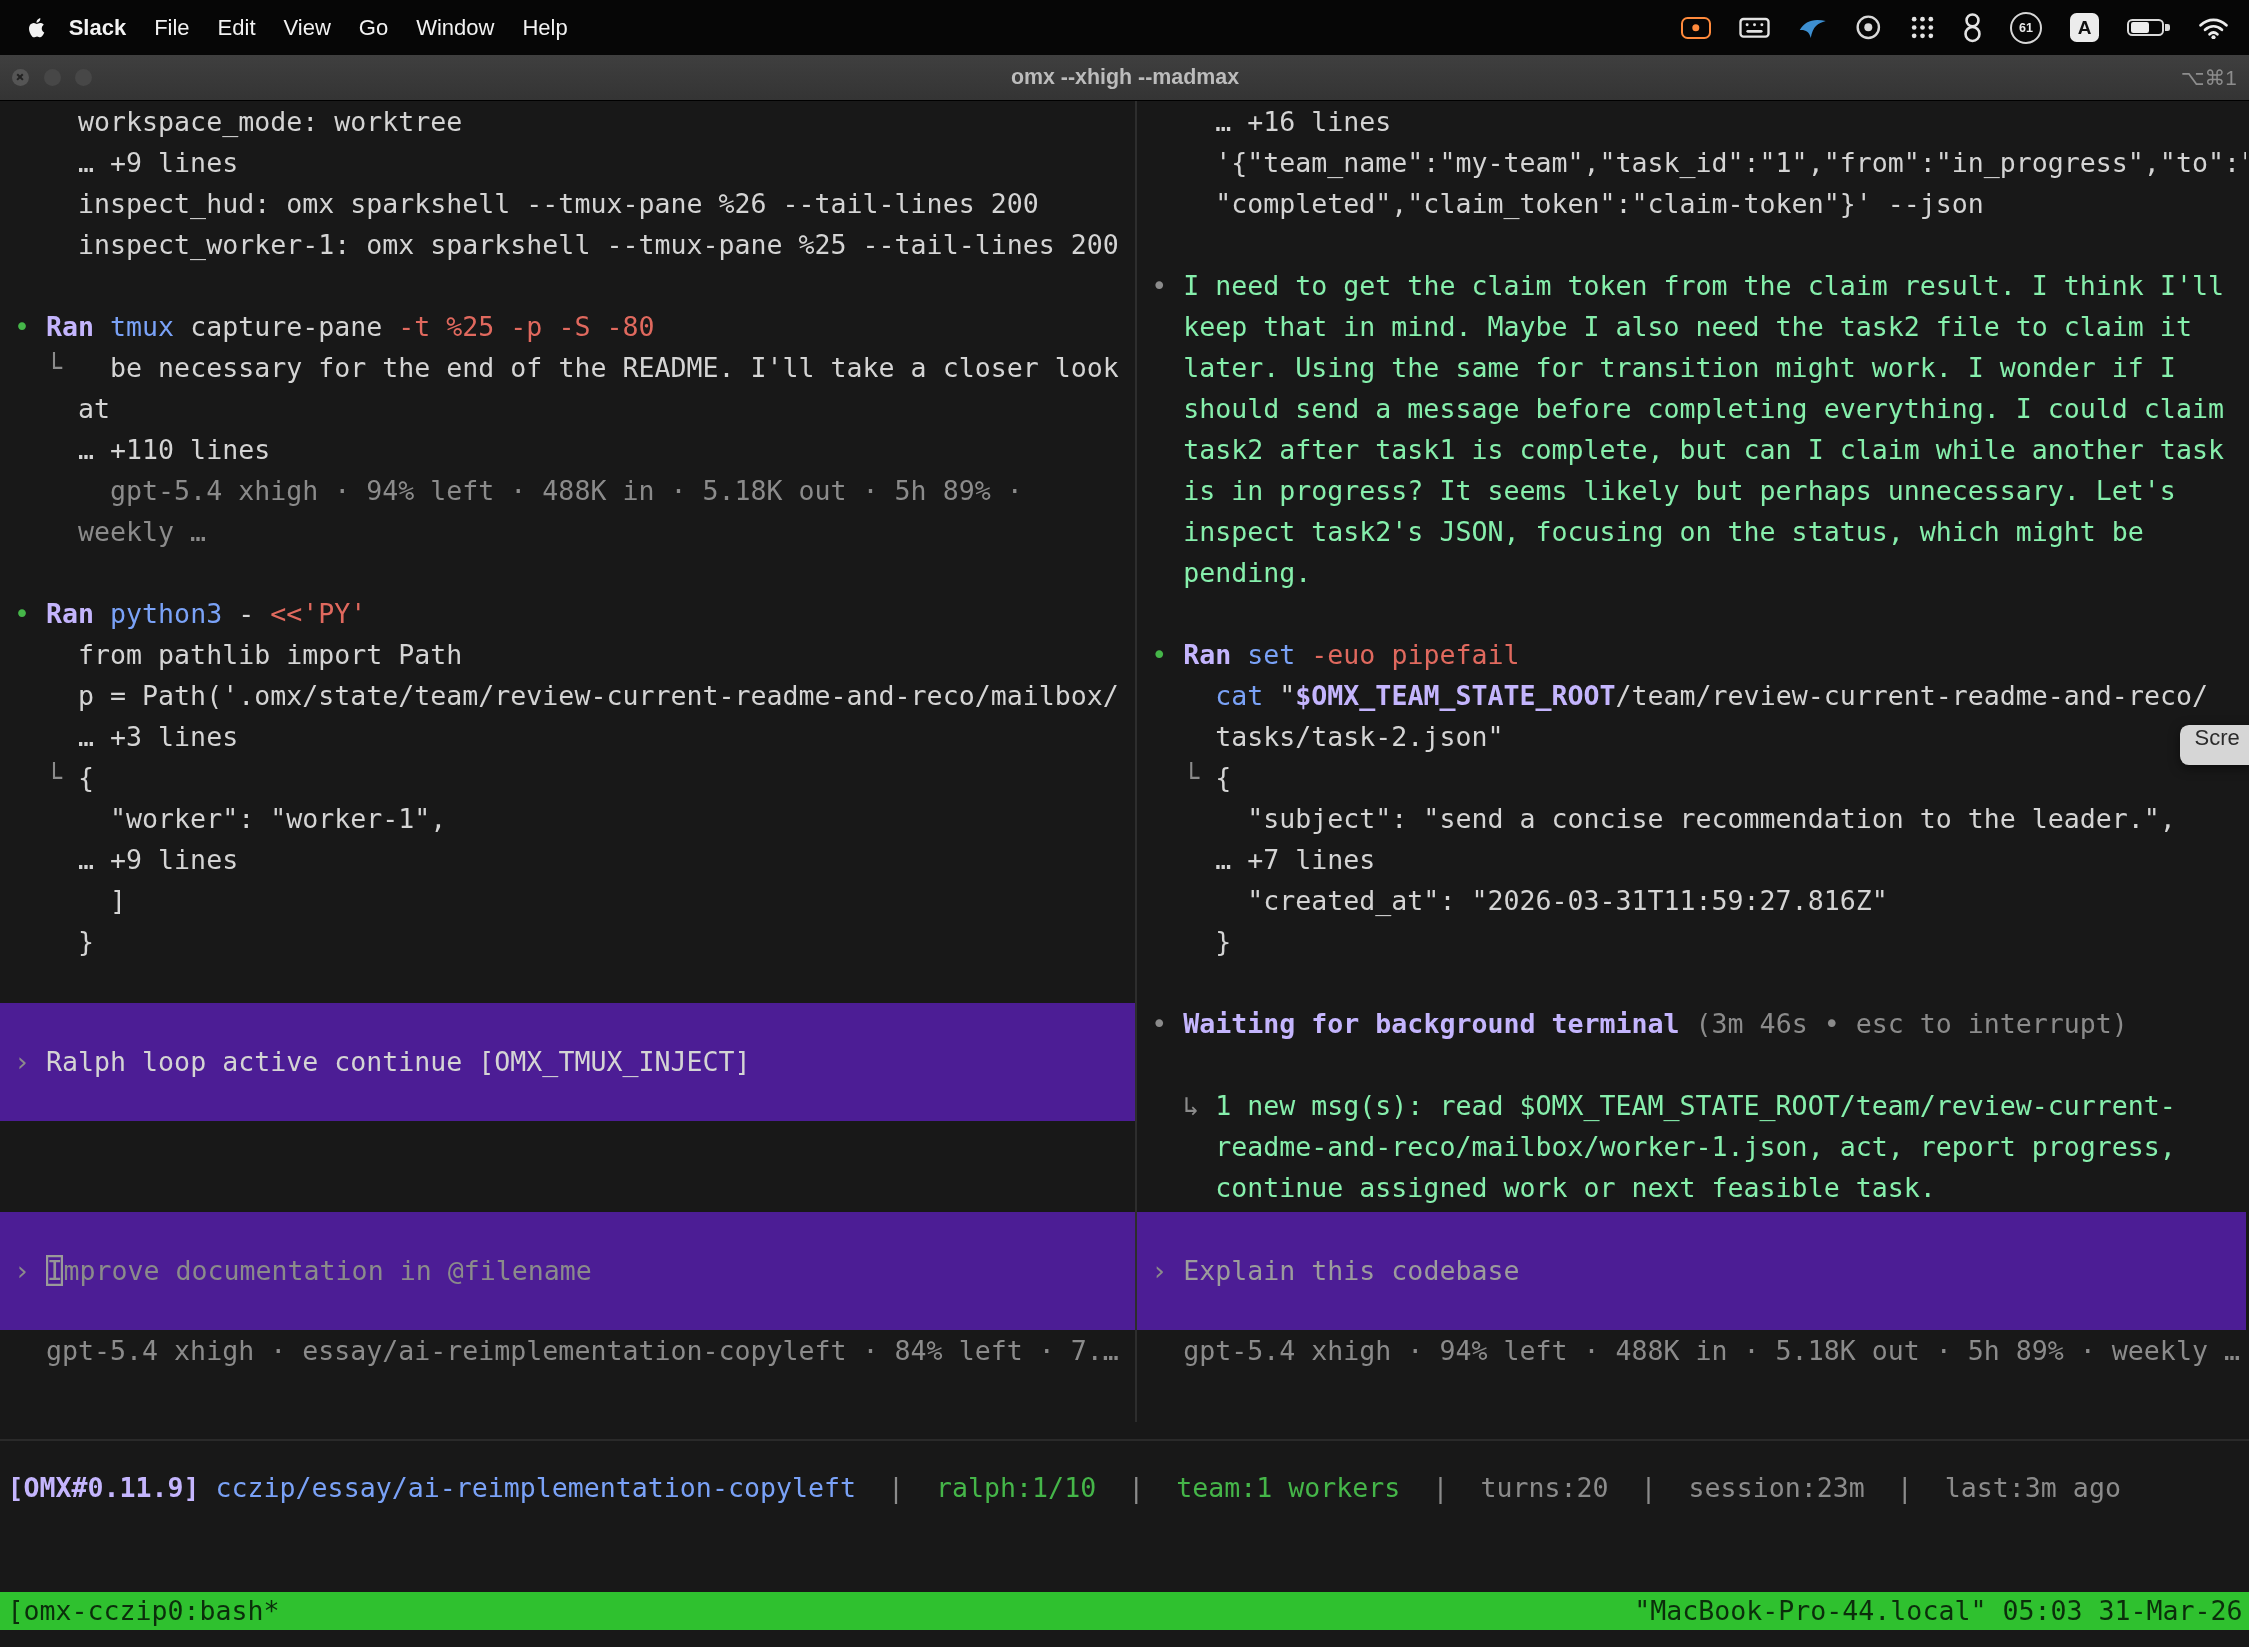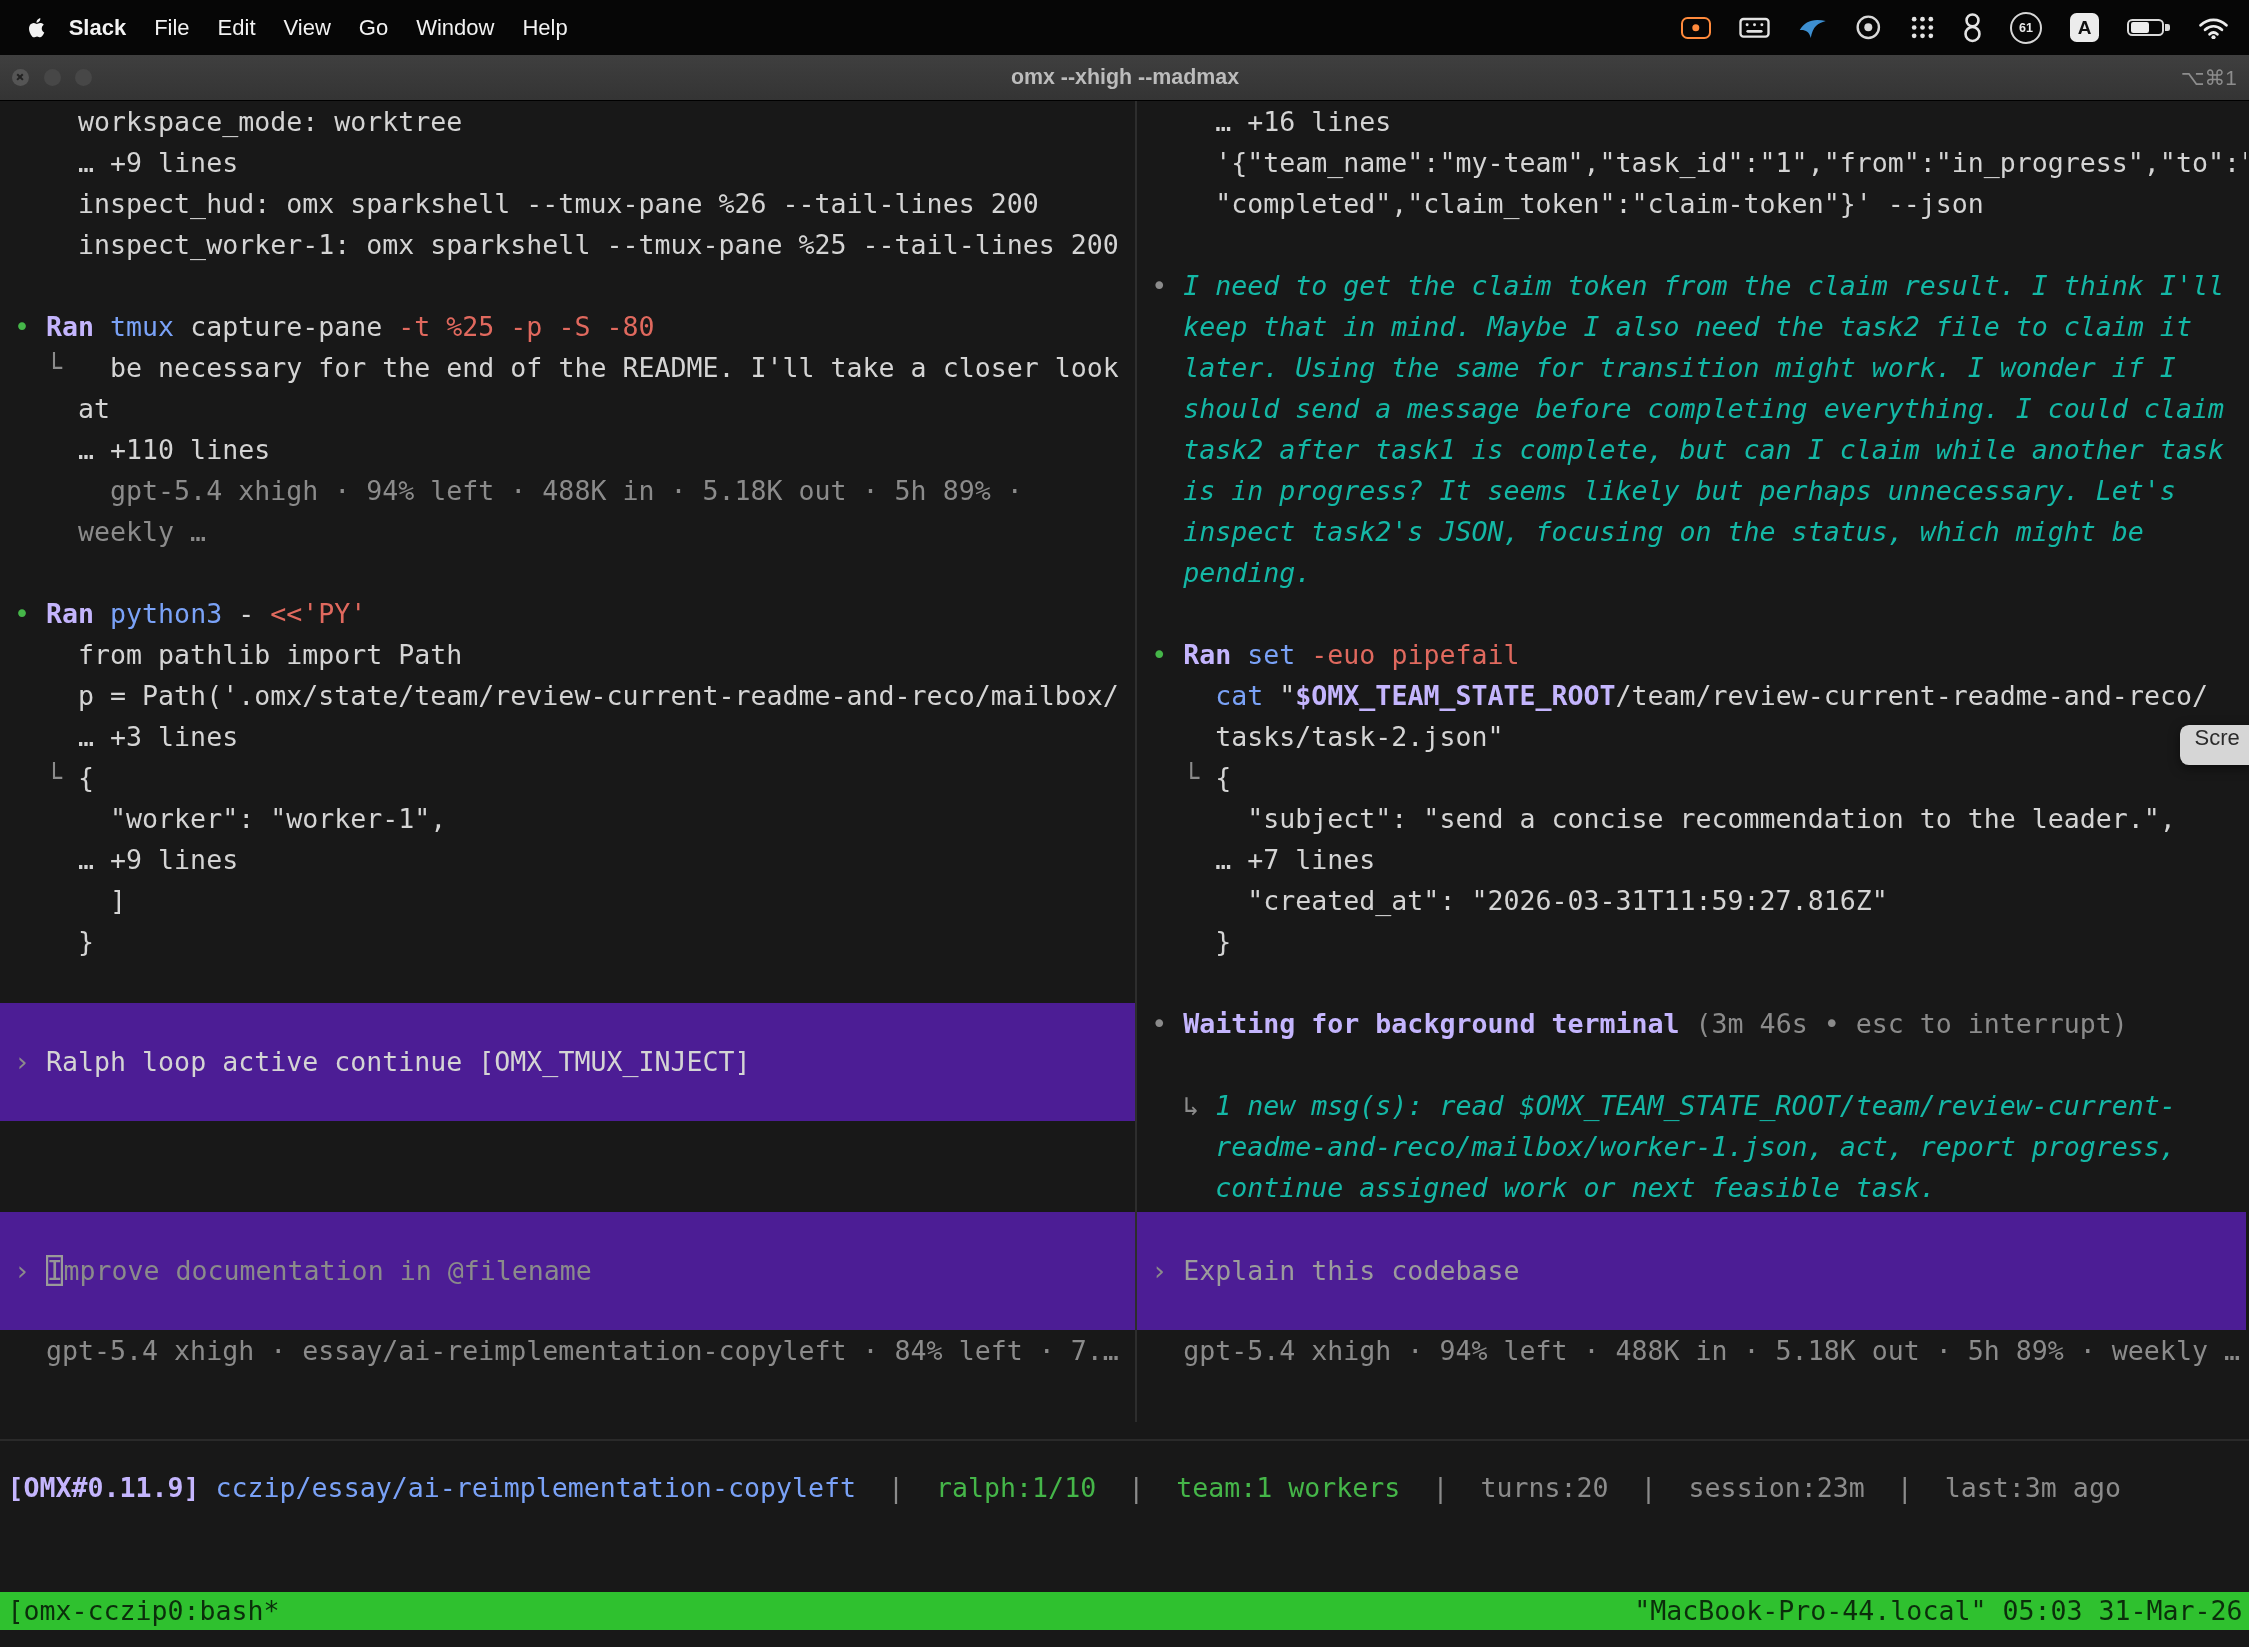--- a/index.html
+++ b/index.html
@@ -47,21 +47,21 @@
   .pane.right{flex:1}
   .row{height:41px;line-height:41px;padding:0 7.4px 0 14px;white-space:pre;overflow:hidden}
   .row.bar{height:118px;line-height:118px;background:#4c1d95}
   .fg{color:#d4d4d4}
   .bold{color:#c4b5fd;font-weight:700}
   .dim{color:#8b8b8b}
   .dim2{color:#9c9c9c}
   .green{color:#45b649}
   .blue{color:#7aa2f7}
   .red{color:#e0695e}
-  .italic{color:#14b8a6;font-style:italic}
+  .italic{color:#86efac;}
   .cursor{color:#969696;box-shadow:inset 0 0 0 2.2px #9a9a9a;padding:0 0.7px}
   .hdiv{position:absolute;top:1338px;left:0;right:0;height:1.5px;background:#2a2a2a}
   .statusline{position:absolute;top:1366px;left:0;right:0;height:41px;line-height:41px;
     padding-left:7.4px;white-space:pre;overflow:hidden}
 
   
   .tmuxbar{position:absolute;top:1491px;left:0;right:0;height:38px;line-height:38px;
     background:#2fc12f;color:#0b2e0b;display:flex;justify-content:space-between;
     padding:0 7.4px;white-space:pre;overflow:hidden}
 

